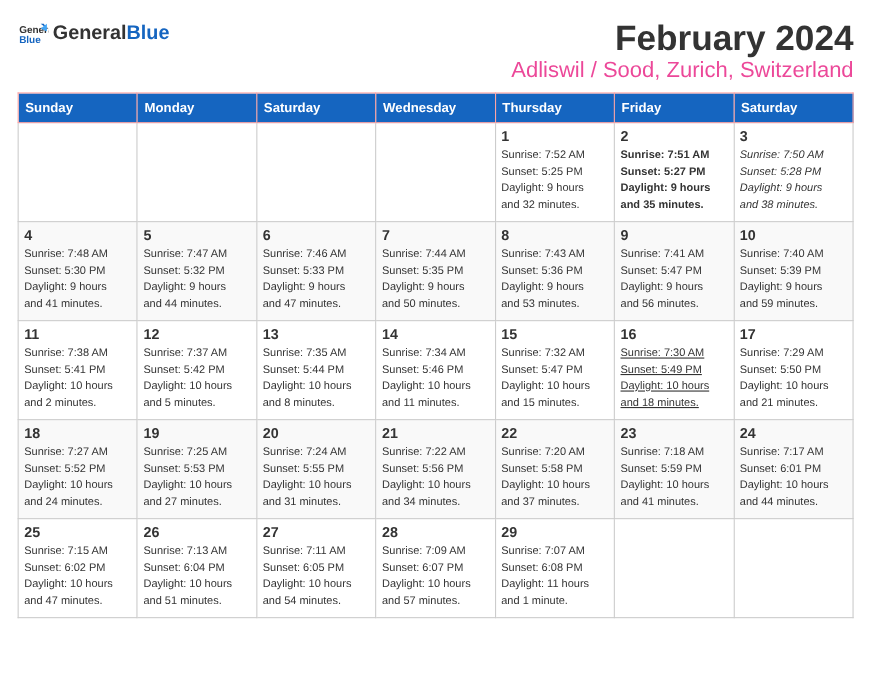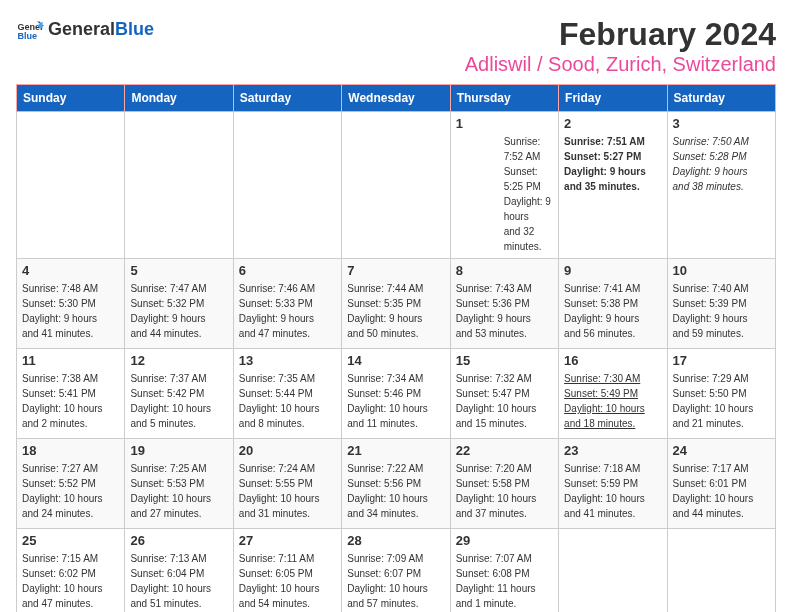--- a/index.html
+++ b/index.html
@@ -124,21 +124,21 @@
       </tr>
   </thead>
   <tbody id="calendar-body">
   <tr>
         <td class="empty"></td>
         <td class="empty"></td>
         <td class="empty"></td>
         <td class="empty"></td>
         <td>
           <div class="day-num">1</div>
-          <div class="day-info" style="white-space: pre-line; margin-left: 48px;">Sunrise: 7:52 AM
+          <div class="day-info" style="white-space: pre-line;">Sunrise: 7:52 AM
 Sunset: 5:25 PM
 Daylight: 9 hours
 and 32 minutes.</div>
         </td>
         <td>
           <div class="day-num">2</div>
           <div class="day-info" style="white-space: pre-line; font-weight: bold;">Sunrise: 7:51 AM
 Sunset: 5:27 PM
 Daylight: 9 hours
 and 35 minutes.</div>
@@ -183,21 +183,21 @@
         <td>
           <div class="day-num">8</div>
           <div class="day-info" style="white-space: pre-line;">Sunrise: 7:43 AM
 Sunset: 5:36 PM
 Daylight: 9 hours
 and 53 minutes.</div>
         </td>
         <td>
           <div class="day-num">9</div>
           <div class="day-info" style="white-space: pre-line;">Sunrise: 7:41 AM
-Sunset: 5:38 PM
+Sunset: 5:47 PM
 Daylight: 9 hours
 and 56 minutes.</div>
         </td>
         <td>
           <div class="day-num">10</div>
           <div class="day-info" style="white-space: pre-line;">Sunrise: 7:40 AM
 Sunset: 5:39 PM
 Daylight: 9 hours
 and 59 minutes.</div>
         </td>

